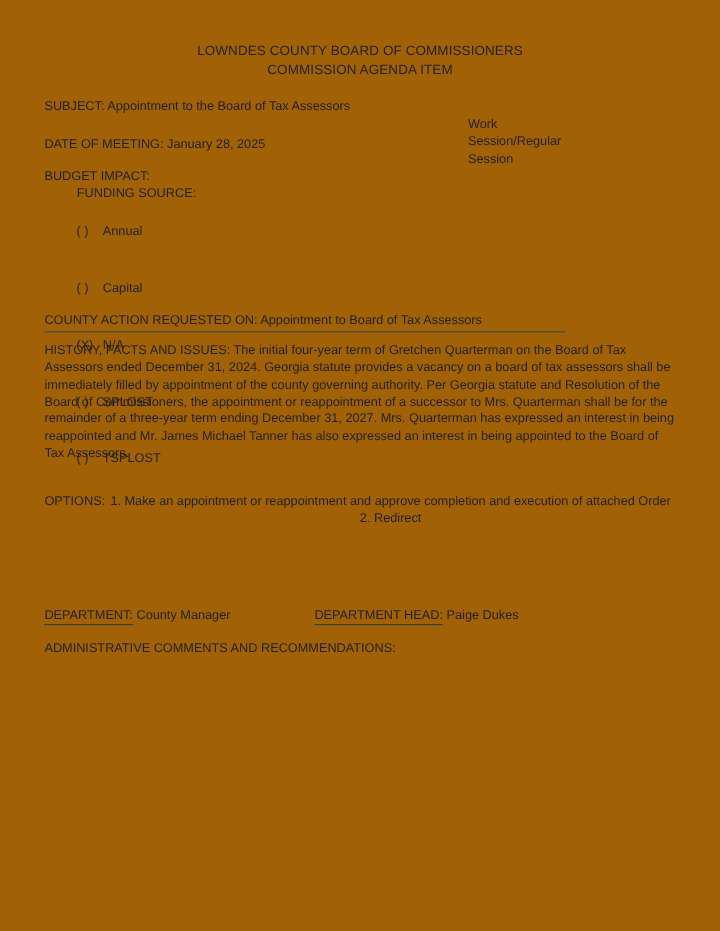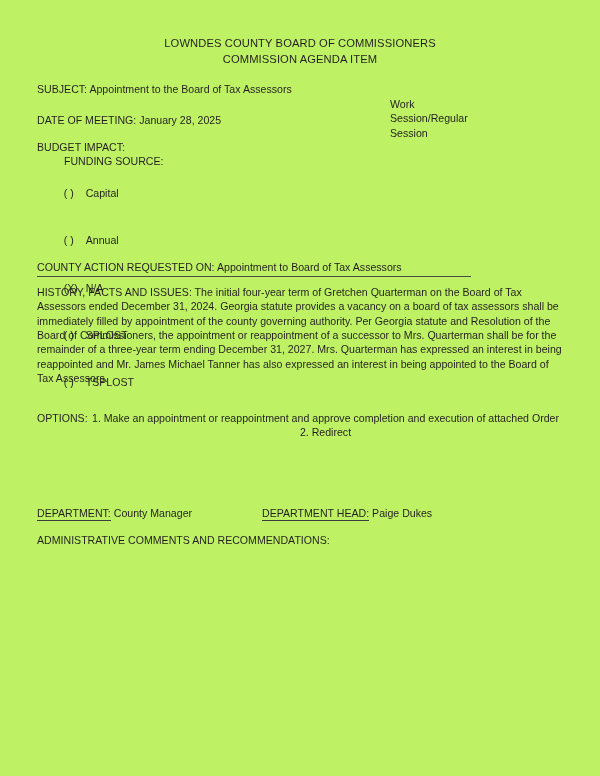--- a/index.html
+++ b/index.html
@@ -13,21 +13,21 @@
     height: 776px;
     position: relative;
     font-family: "Liberation Sans", sans-serif;
     color: #231f20;
     -webkit-font-smoothing: antialiased;
   }
   .page {
     position: relative;
     width: 600px;
     height: 776px;
-    background: #bef264;
+    background: #a16207;
     overflow: hidden;
   }
 
   
   .doc-header {
     position: absolute;
     top: 36px;
     left: 0;
     width: 600px;
     text-align: center;
@@ -161,24 +161,24 @@
     <span>Work</span>
     <span>Session/Regular</span>
     <span>Session</span>
   </div>
 
   <div class="row budget-row">BUDGET IMPACT:</div>
   <div class="row funding-row">FUNDING SOURCE:</div>
 
   <div class="funding-list">
     <span class="funding-item">
+      <span class="box">( )</span><span>Annual</span>
+    </span>
+    <span class="funding-item">
       <span class="box">( )</span><span>Capital</span>
-    </span>
-    <span class="funding-item">
-      <span class="box">( )</span><span>Annual</span>
     </span>
     <span class="funding-item">
       <span class="box">(X)</span><span>N/A</span>
     </span>
     <span class="funding-item">
       <span class="box">( )</span><span>SPLOST</span>
     </span>
     <span class="funding-item">
       <span class="box">( )</span><span>TSPLOST</span>
     </span>

